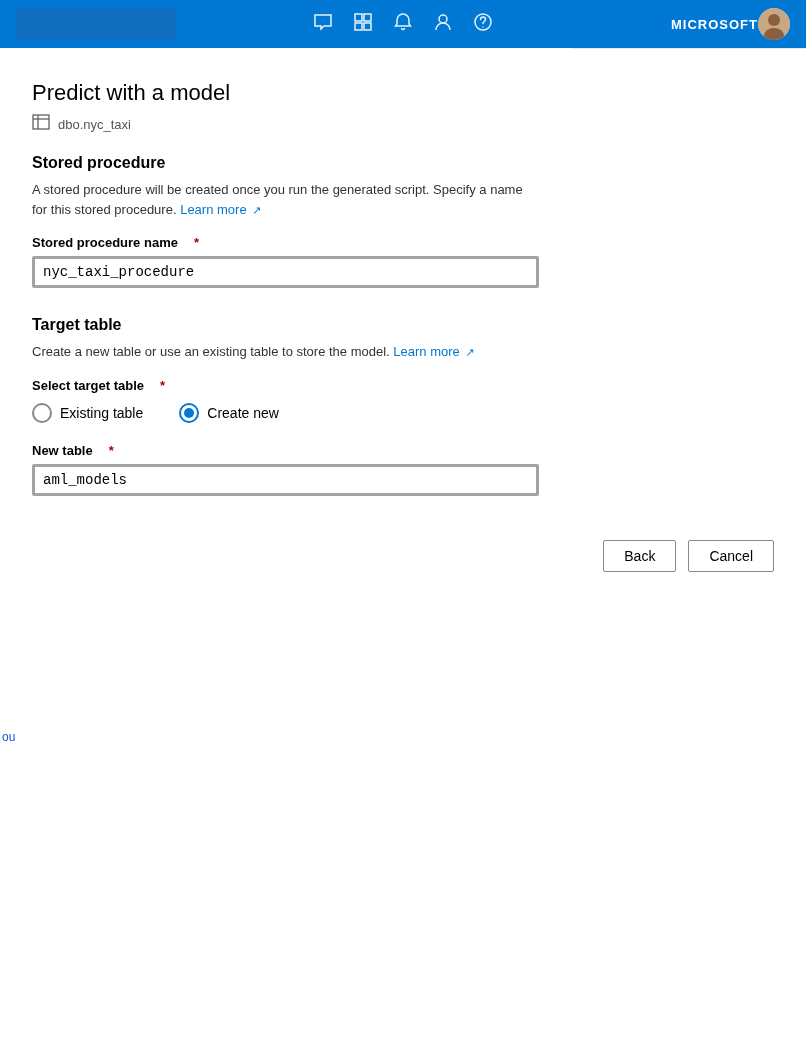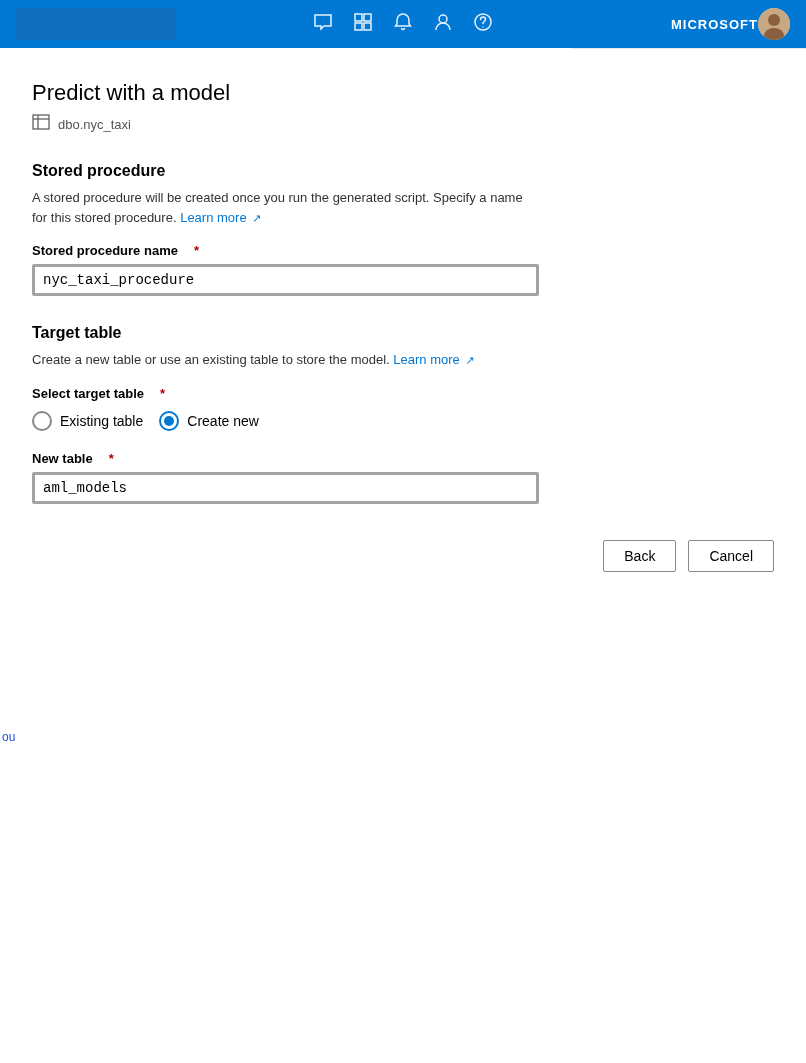--- a/index.html
+++ b/index.html
@@ -84,21 +84,21 @@
       font-size: 22px;
       font-weight: 400;
       color: #000;
       margin-bottom: 8px;
     }
 
     .subtitle-row {
       display: flex;
       align-items: center;
       gap: 8px;
-      margin-bottom: 28px;
+      margin-bottom: 20px;
       color: #555;
       font-size: 13px;
     }
 
     .table-icon {
       font-size: 16px;
       color: #555;
     }
 
     
@@ -157,21 +157,21 @@
       font-size: 14px;
       font-family: Liberation Mono, monospace;
       color: #000;
       outline: none;
     }
 
     
     .radio-group {
       display: flex;
       align-items: center;
-      gap: 16px;
+      gap: 36px;
       margin-top: 8px;
     }
 
     .radio-option {
       display: flex;
       align-items: center;
       gap: 8px;
       cursor: pointer;
     }
 

